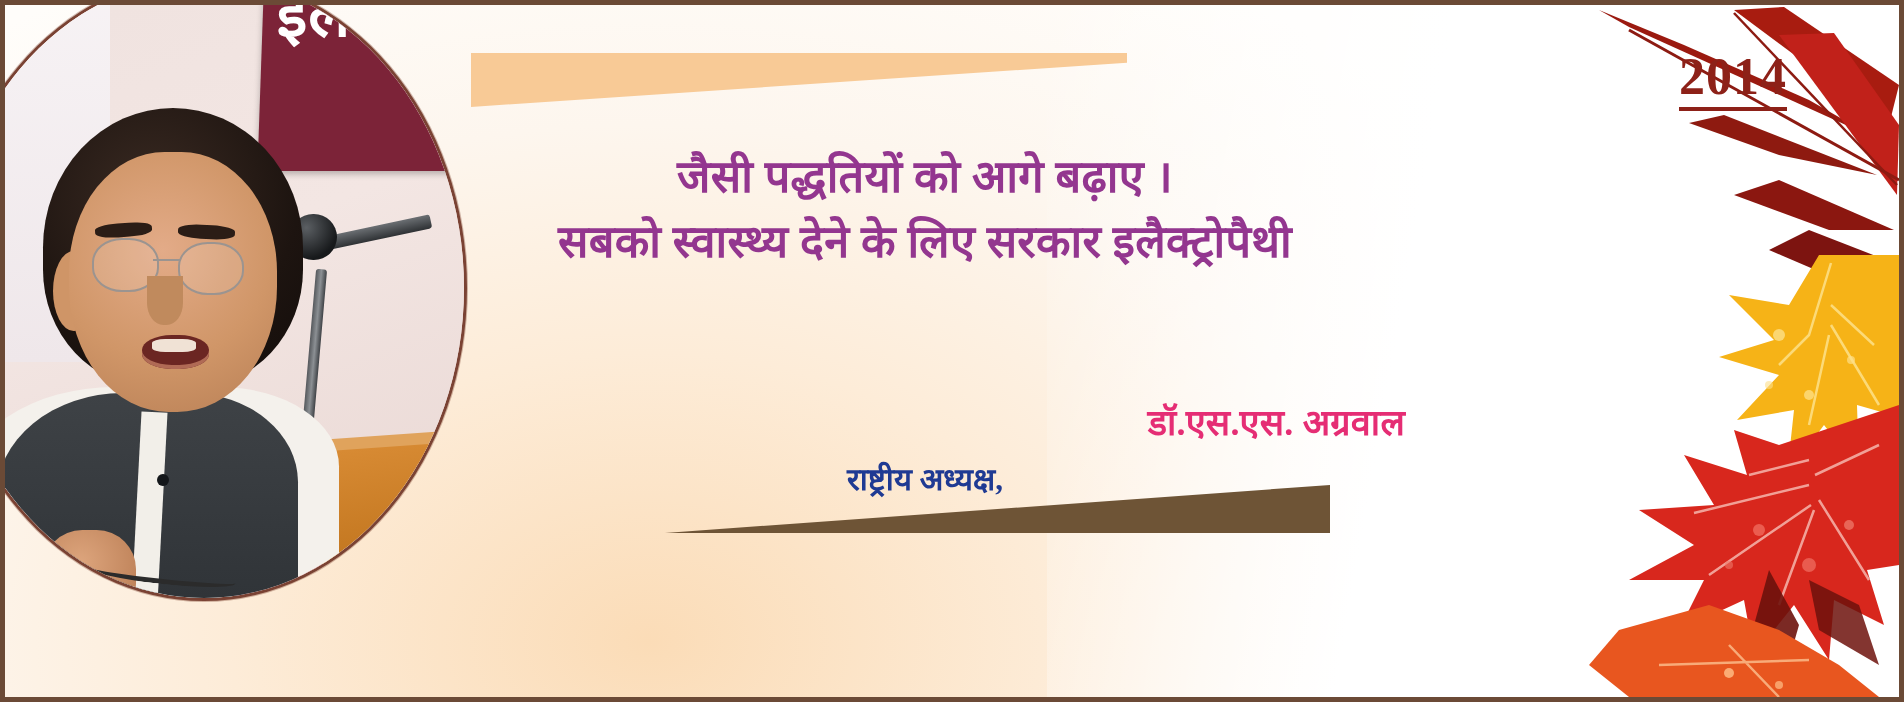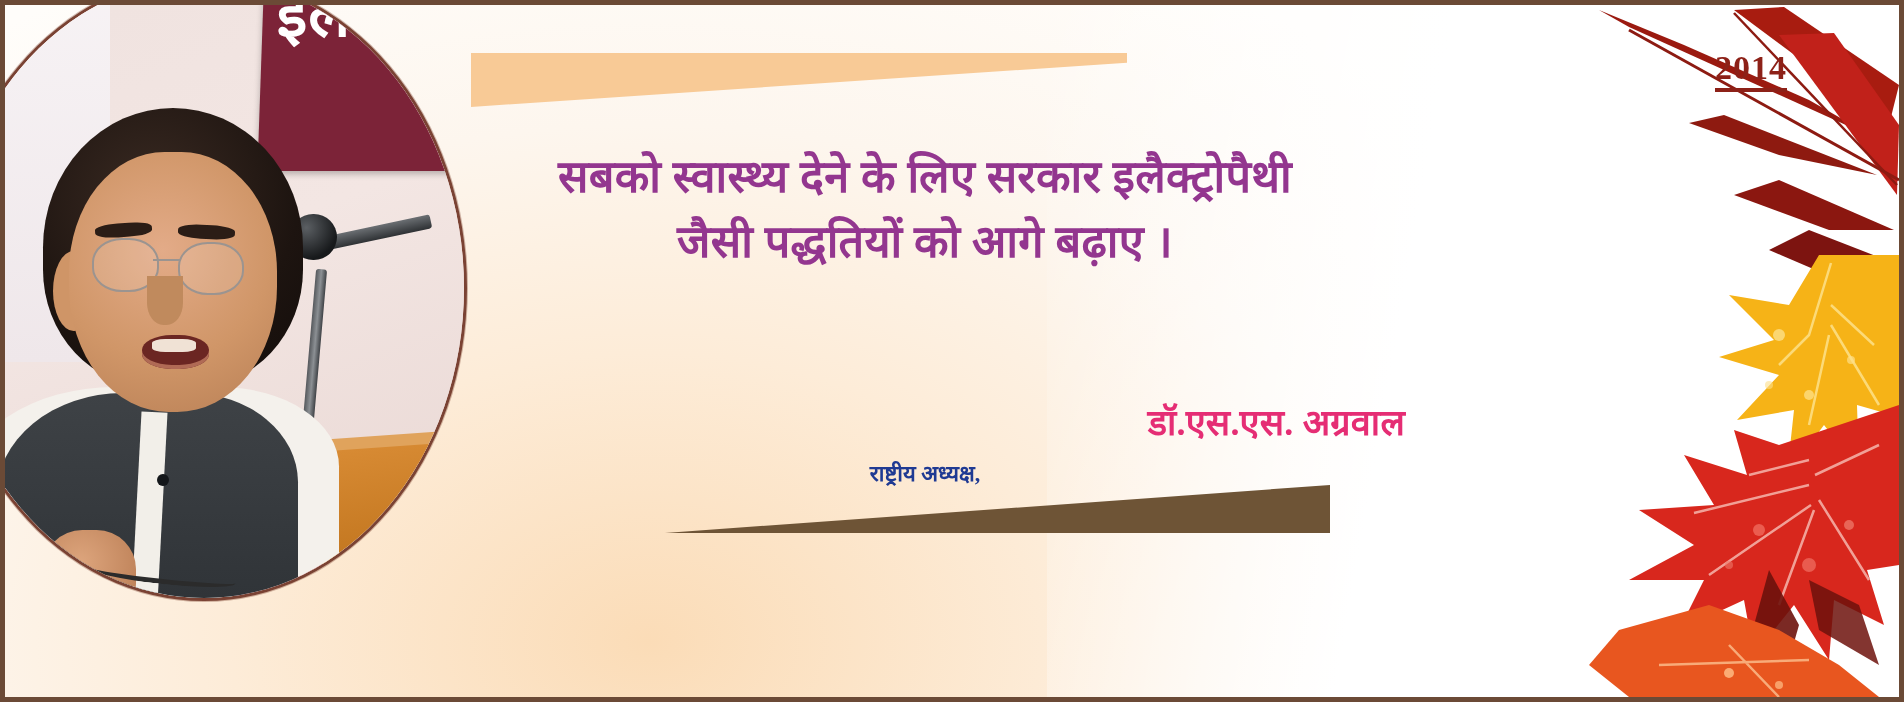--- a/index.html
+++ b/index.html
@@ -177,21 +177,21 @@
   .leaves{
     position:absolute;right:0;top:0;width:420px;height:692px;
   }
   .leaves svg{display:block;width:100%;height:100%;}
 
   
   .year{
     position:absolute;
     right:112px;top:45px;
     font-family:"Liberation Serif", serif;
-    font-size:34px;font-weight:bold;
+    font-size:52px;font-weight:bold;
     color:#8d2118;
     letter-spacing:1px;
     border-bottom:4px solid #8d2118;
     padding-bottom:2px;
     line-height:1.05;
   }
 
   
   .headline{
     position:absolute;
@@ -214,21 +214,21 @@
     font-family:"Liberation Serif", serif;
     font-size:36px;font-weight:bold;
     color:#e52d74;
     letter-spacing:.2px;
   }
   .speaker-role{
     position:absolute;
     left:440px;top:452px;
     width:960px;text-align:center;
     font-family:"Liberation Serif", serif;
-    font-size:22px;font-weight:bold;
+    font-size:31px;font-weight:bold;
     color:#1f3a93;
   }
   .speaker-org{
     position:absolute;
     left:440px;top:500px;
     width:960px;text-align:center;
     font-family:"Liberation Serif", serif;
     font-size:31px;font-weight:bold;
     color:#1f3a93;
   }
@@ -329,20 +329,20 @@
         <path d="M180 660 L330 655 M250 640 L300 692" stroke="#ffd0a0" stroke-width="2.5" fill="none" opacity=".7"></path>
         <circle cx="250" cy="668" r="5" fill="#ffc089" opacity=".8"></circle>
         <circle cx="300" cy="680" r="4" fill="#ffc089" opacity=".7"></circle>
       </g>
     </svg>
   </div>
 
   <div class="year">2014</div>
 
   <div class="headline">
+    <span class="hl-line">जैसी पद्धतियों को आगे बढ़ाए ।</span>
     <span class="hl-line">सबको स्वास्थ्य देने के लिए सरकार इलैक्ट्रोपैथी</span>
-    <span class="hl-line">जैसी पद्धतियों को आगे बढ़ाए ।</span>
   </div>
 
   <div class="speaker-name">डॉ.एस.एस. अग्रवाल</div>
   <div class="speaker-role">राष्ट्रीय अध्यक्ष,</div>
 
 </div>
 
 </body></html>

